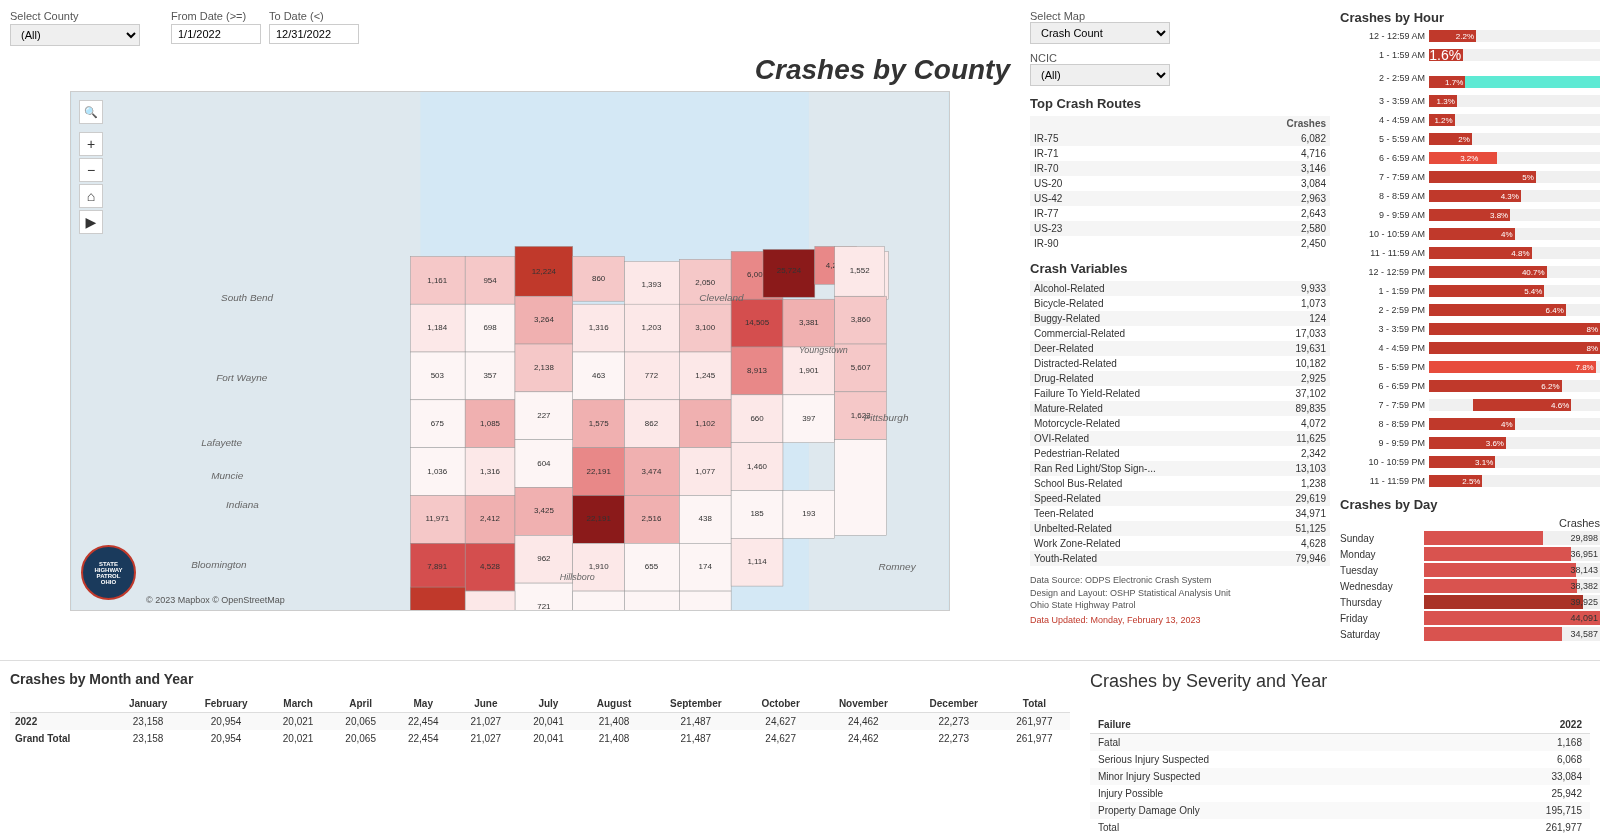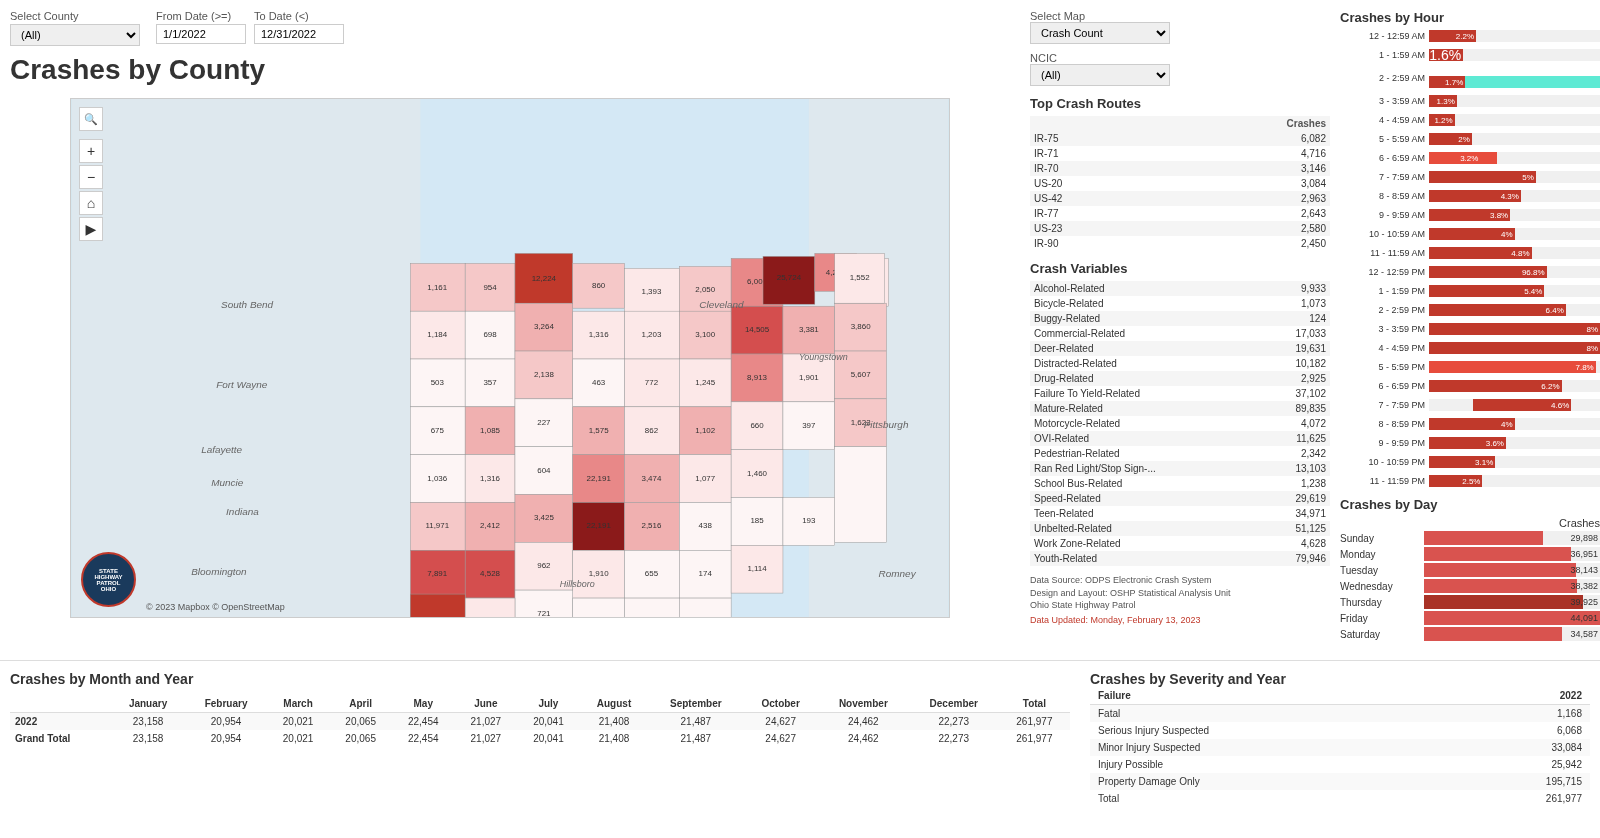--- a/index.html
+++ b/index.html
@@ -6,27 +6,27 @@
     body { font-family: Arial, sans-serif; font-size: 11px; background: #fff; color: #333; width: 1600px; overflow-x: hidden; }
     
     .main-container { display: flex; flex-direction: column; width: 1600px; }
     
     
     .top-section { display: flex; width: 100%; height: 660px; }
     
     
     .map-area { flex: 0 0 1020px; position: relative; padding: 10px; }
     
-    .controls-row { display: flex; align-items: flex-start; gap: 16px; margin-bottom: 8px; }
+    .controls-row { display: flex; align-items: flex-start; gap: 31px; margin-bottom: 8px; }
     .control-group label { display: block; font-size: 11px; color: #555; margin-bottom: 2px; }
     .control-group select, .control-group input { border: 1px solid #ccc; padding: 3px 6px; font-size: 11px; width: 130px; }
     .date-group { display: flex; gap: 8px; }
     .date-group .control-group input { width: 90px; }
     
-    .map-title { text-align: left; font-size: 28px; font-weight: bold; color: #333; margin-bottom: 12px; }
+    .map-title { text-align: right; font-size: 28px; font-weight: bold; color: #333; margin-bottom: 5px; font-style: italic; }
     
     .map-wrapper { position: relative; width: 880px; height: 520px; background: #d4e8f0; border: 1px solid #ccc; margin: 0 auto; overflow: hidden; }
     
     .map-controls { position: absolute; left: 8px; top: 40px; display: flex; flex-direction: column; gap: 2px; z-index: 10; }
     .map-btn { width: 24px; height: 24px; background: #fff; border: 1px solid #ccc; display: flex; align-items: center; justify-content: center; cursor: pointer; font-size: 14px; }
     
     .map-search { position: absolute; left: 8px; top: 8px; background: #fff; border: 1px solid #ccc; width: 24px; height: 24px; display: flex; align-items: center; justify-content: center; }
     
     
     .ohio-map { width: 100%; height: 100%; }
@@ -87,21 +87,21 @@
     
     .month-table { width: 100%; border-collapse: collapse; }
     .month-table th { font-size: 10px; padding: 3px 5px; text-align: center; background: #fff; border-bottom: 1px solid #ddd; }
     .month-table th:first-child { text-align: left; }
     .month-table td { font-size: 10px; padding: 3px 5px; text-align: center; }
     .month-table td:first-child { text-align: left; font-weight: bold; }
     .month-table tr:nth-child(odd) { background: #f9f9f9; }
     .month-table tr:nth-child(even) { background: #fff; }
     
     .severity-section { flex: 0 0 500px; }
-    .severity-title { font-size: 14px; font-weight: bold; margin-bottom: 0; }
+    .severity-title { font-size: 18px; font-weight: normal; margin-bottom: 24px; }
     
     .severity-table { width: 100%; border-collapse: collapse; }
     .severity-table th { font-size: 10px; padding: 3px 8px; text-align: right; background: #fff; border-bottom: 1px solid #ddd; }
     .severity-table th:first-child { text-align: left; }
     .severity-table td { font-size: 10px; padding: 3px 8px; }
     .severity-table td:last-child { text-align: right; }
     .severity-table td:first-child { }
     .severity-table tr:nth-child(odd) { background: #f9f9f9; }
     .severity-table tr:nth-child(even) { background: #fff; }
     
@@ -650,21 +650,21 @@
     <div style="flex:1;height:12px;position:relative;background:#f0f0f0;">
       <div style="width:60%;height:100%;background:#c0392b;position:absolute;left:0;top:0;display:flex;align-items:center;justify-content:flex-end;">
         <span style="font-size:8px;color:#fff;padding-right:2px;">4.8%</span>
       </div>
     </div>
   </div>
             <div class="bar-row">
     <div class="bar-label">12 - 12:59 PM</div>
     <div style="flex:1;height:12px;position:relative;background:#f0f0f0;">
       <div style="width:68.75%;height:100%;background:#c0392b;position:absolute;left:0;top:0;display:flex;align-items:center;justify-content:flex-end;">
-        <span style="font-size:8px;color:#fff;padding-right:2px;">96.8%</span>
+        <span style="font-size:8px;color:#fff;padding-right:2px;">40.7%</span>
       </div>
     </div>
   </div>
             <div class="bar-row">
     <div class="bar-label">1 - 1:59 PM</div>
     <div style="flex:1;height:12px;position:relative;background:#f0f0f0;">
       <div style="width:67.5%;height:100%;background:#c0392b;position:absolute;left:0;top:0;display:flex;align-items:center;justify-content:flex-end;">
         <span style="font-size:8px;color:#fff;padding-right:2px;">5.4%</span>
       </div>
     </div>

